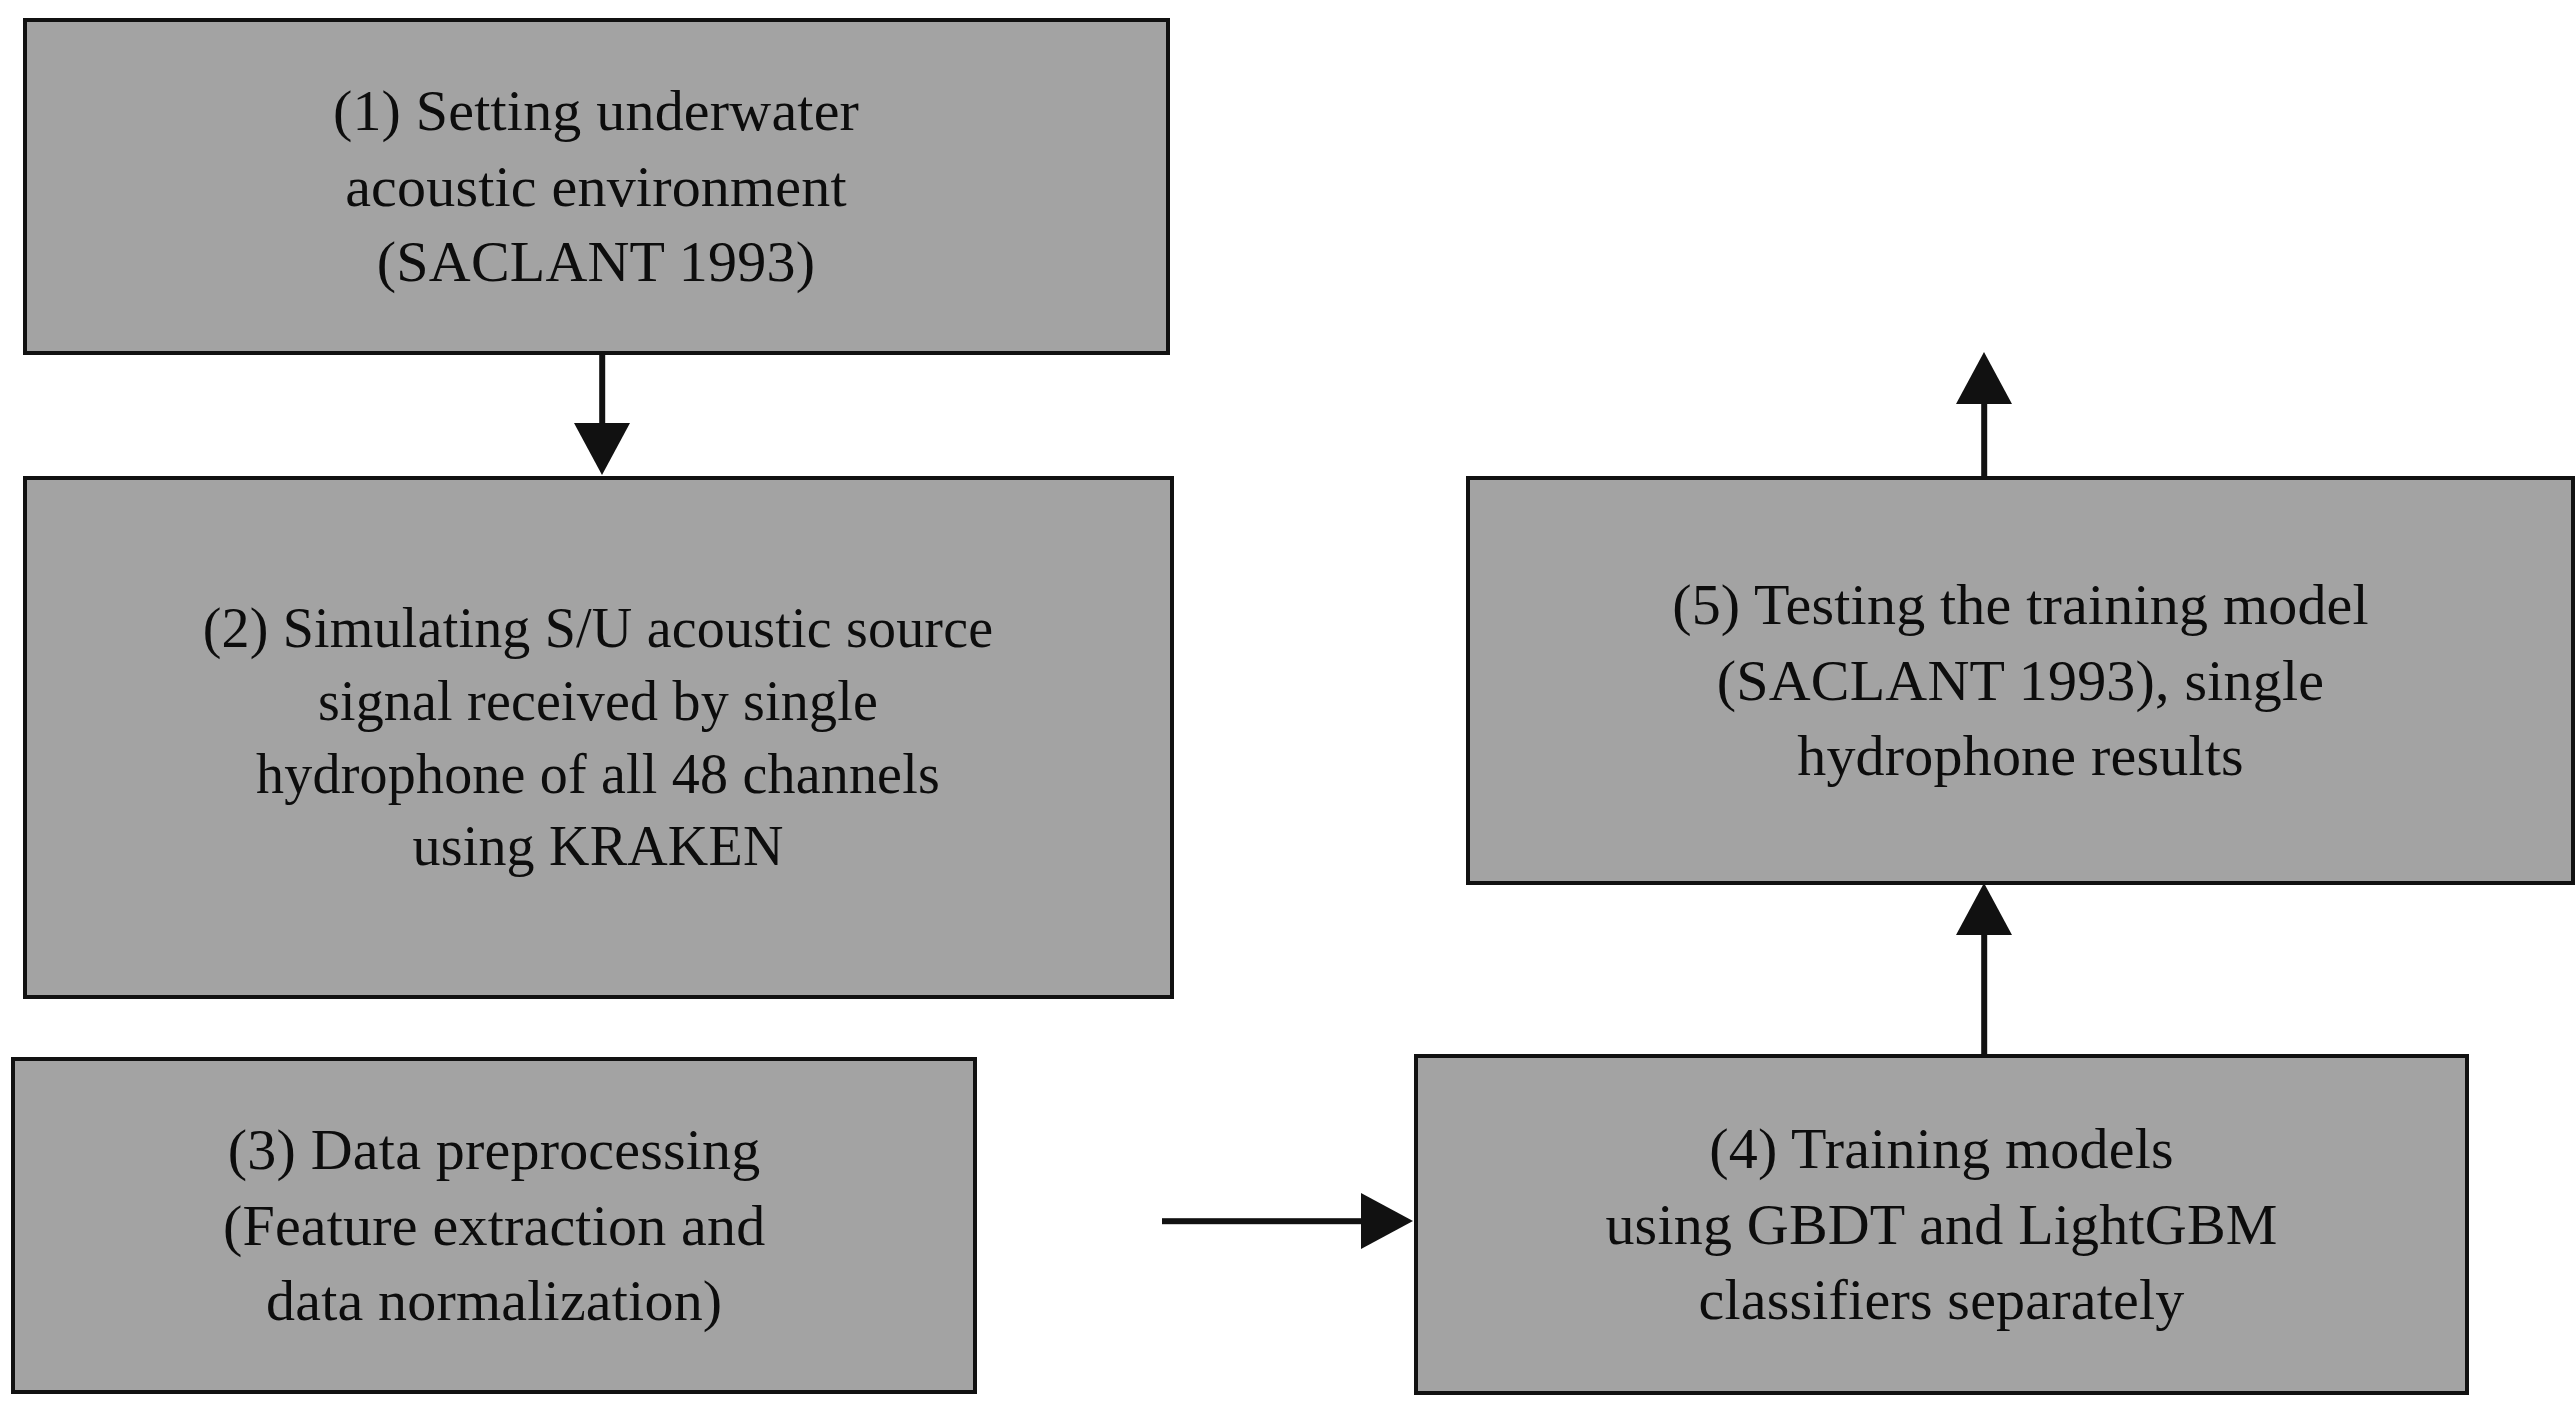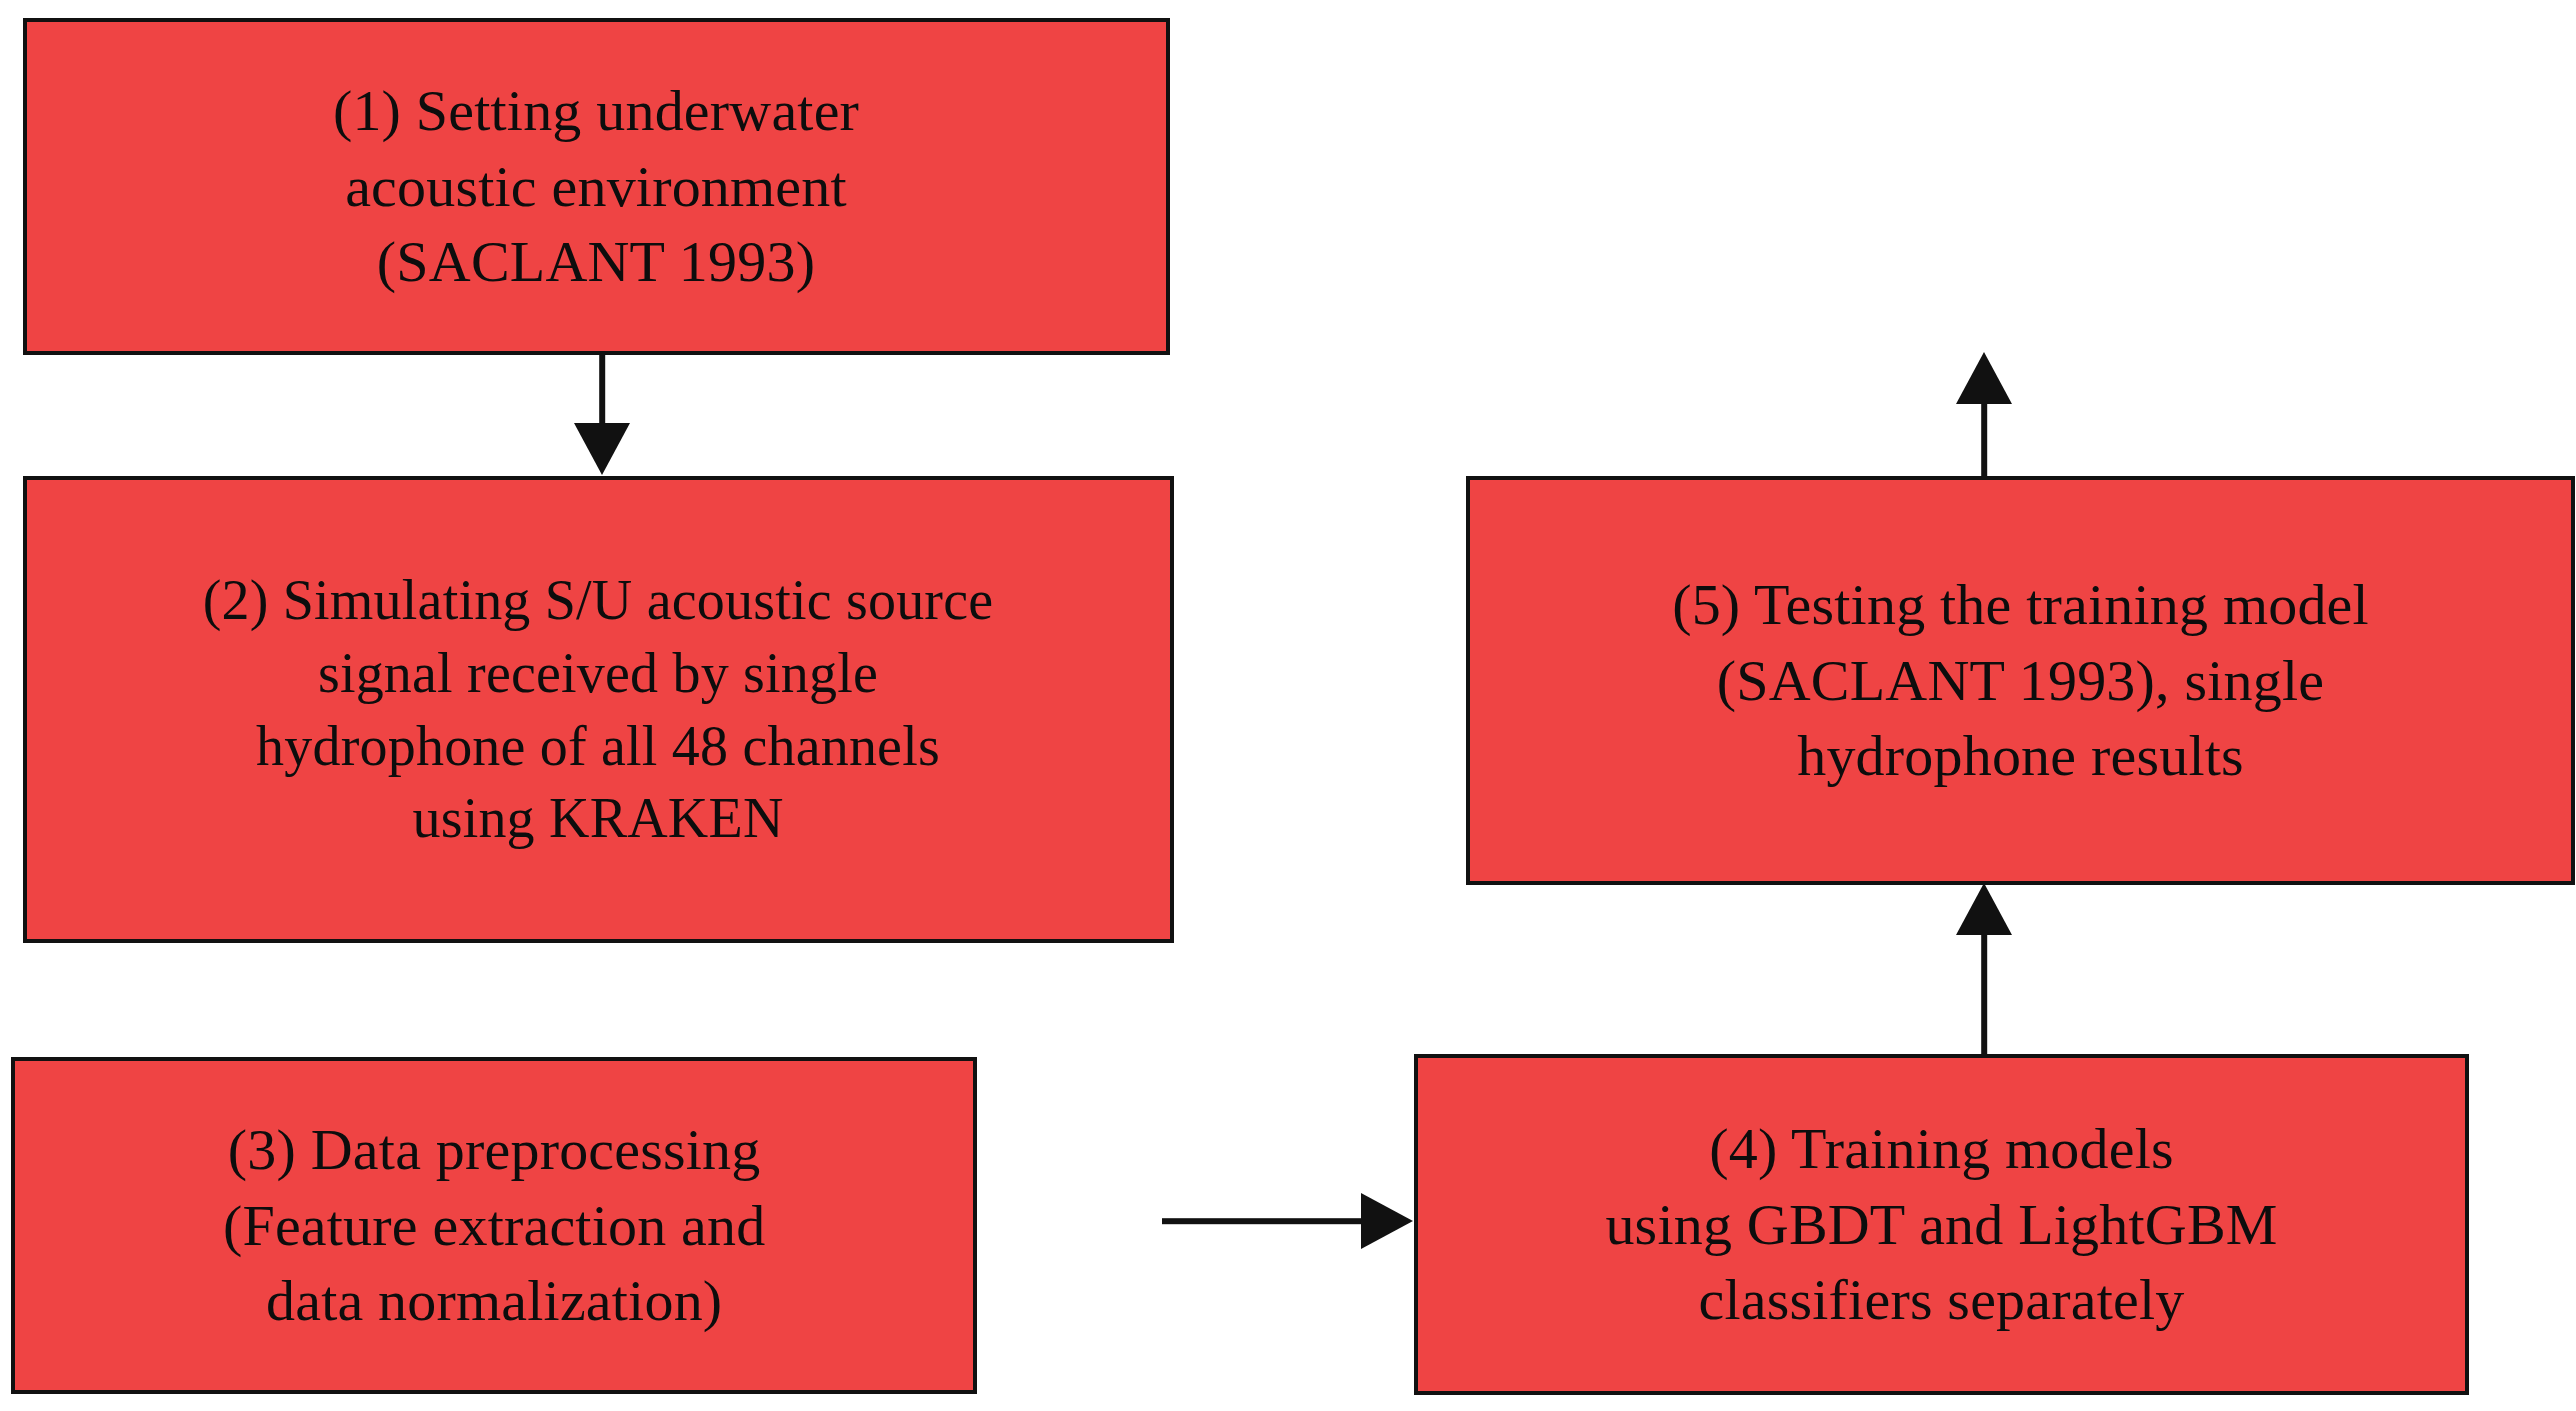--- a/index.html
+++ b/index.html
@@ -11,42 +11,42 @@
     position: relative;
     width: 2576px;
     height: 1412px;
     background: #ffffff;
     overflow: hidden;
     font-family: "Liberation Serif", "DejaVu Serif", serif;
   }
   .flow-box {
     position: absolute;
     box-sizing: border-box;
-    background: #ef4444;
+    background: #a3a3a3;
     border: 4.7px solid #111111;
     display: flex;
     align-items: center;
     justify-content: flex-end;
     text-align: center;
     color: #0d0d0d;
   }
   .flow-box .box-text {
     display: block;
     width: 100%;
     font-size: 58px;
     line-height: 1.30;
     letter-spacing: 0.2px;
     white-space: pre-line;
     padding: 0 17px;
     box-sizing: border-box;
   }
 
   
   #box-1 { left: 22.5px;   top: 18px;   width: 1147px; height: 337px; }
-  #box-2 { left: 22.5px;   top: 476px;  width: 1151px; height: 467px; }
+  #box-2 { left: 22.5px;   top: 476px;  width: 1151px; height: 523px; }
   #box-3 { left: 11.2px;   top: 1057px; width: 966px; height: 337px; font-family: Liberation Serif, serif; }
   #box-6 { left: 1414px; top: 18px;   width: 1143px; height: 337px; }
   #box-5 { left: 1466px; top: 476px;  width: 1109px; height: 409px; }
   #box-4 { left: 1414px; top: 1054px; width: 1055px; height: 341px; }
 
   #box-2 .box-text { font-size: 56px; }
   #box-6 .box-text { font-size: 57px; line-height: 1.32; }
 
   
   .connector {

